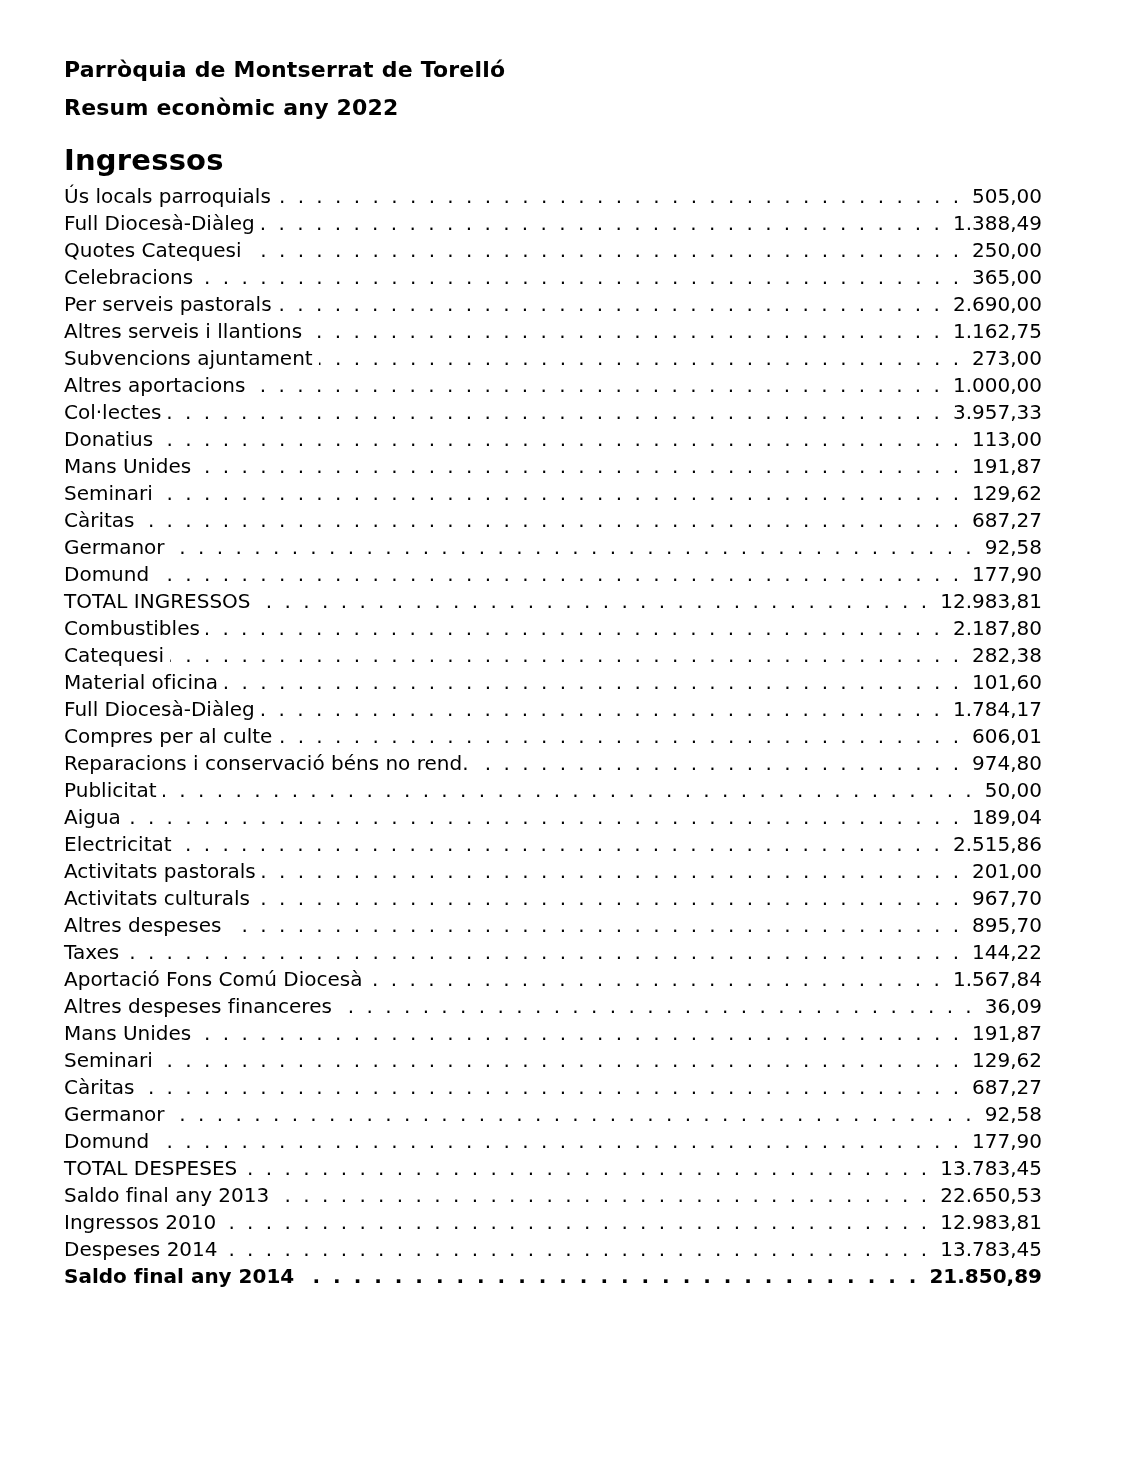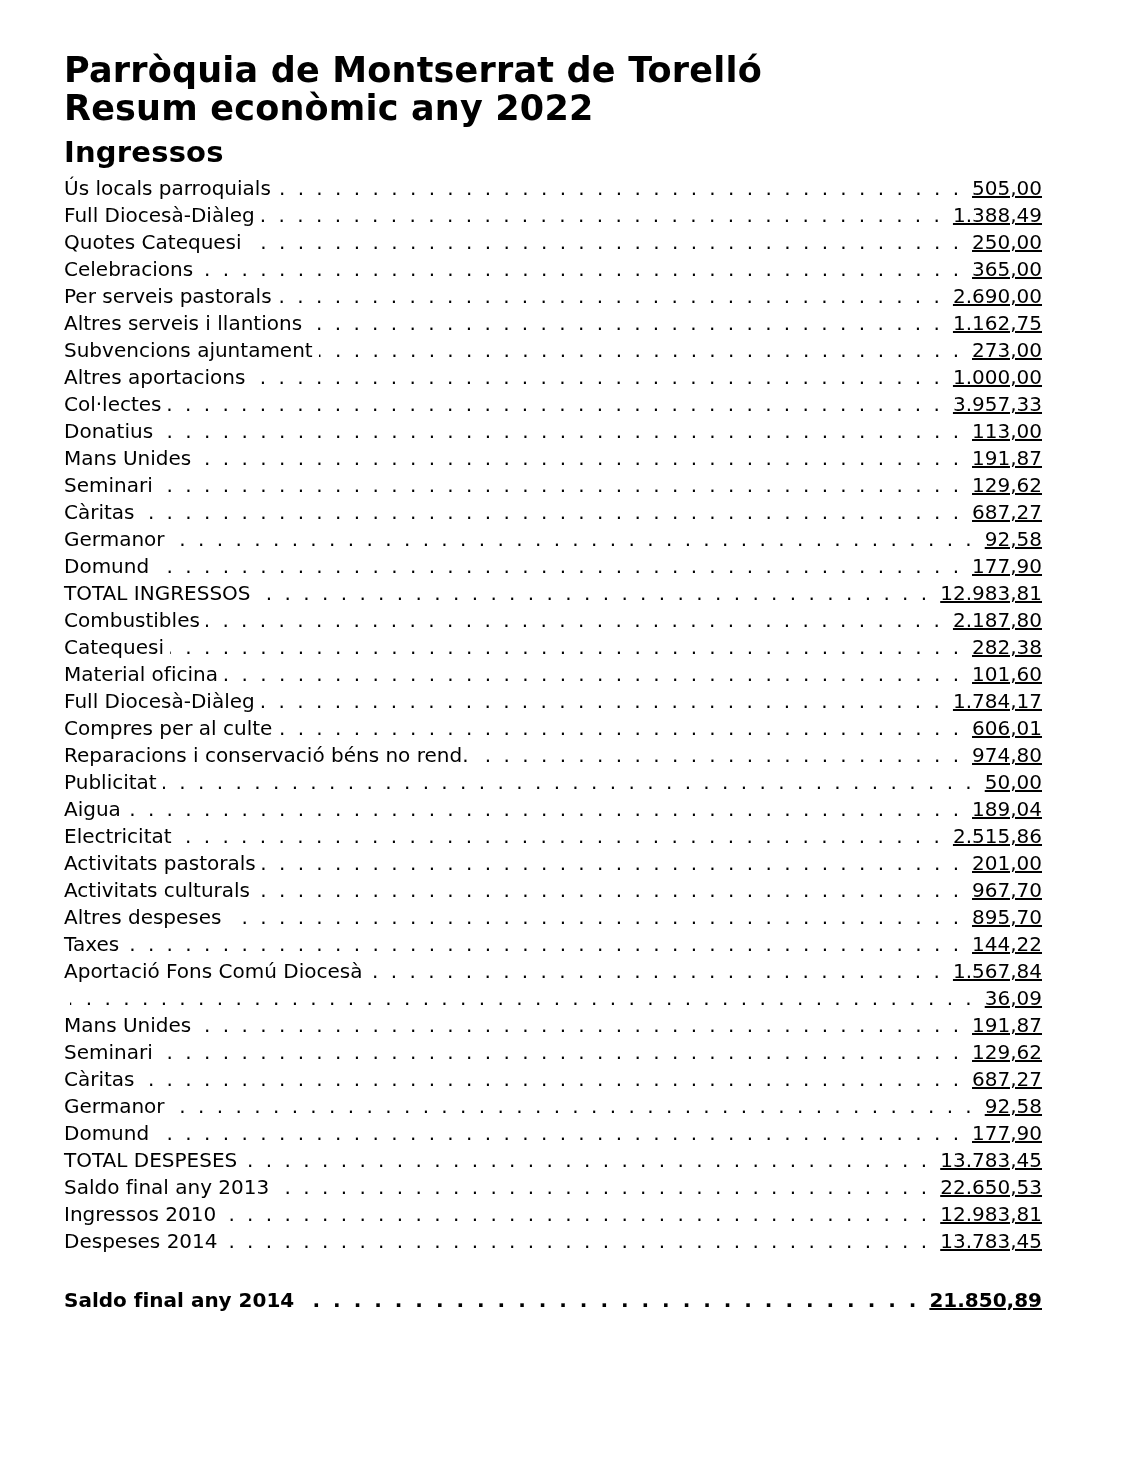--- a/index.html
+++ b/index.html
@@ -14,27 +14,27 @@
     color: #000000;
     overflow: hidden;
   }
   .page {
     box-sizing: border-box;
     width: 1139px;
     height: 1480px;
     padding: 51px 97px 0 64px;
   }
   .doc-title {
-    font-size: 35px;
+    font-size: 22px;
     line-height: 38px;
     font-weight: 700;
     letter-spacing: 0.2px;
   }
   .section-heading {
-    margin: 8px 0 6px 0;
+    margin: 16px 0 6px 0;
     font-size: 29px;
     line-height: 34px;
     font-weight: 700;
     letter-spacing: 0.2px;
   }
   .rows { width: 100%; }
   .row {
     display: flex;
     align-items: flex-end;
     font-size: 20px;
@@ -50,25 +50,23 @@
     overflow: hidden;
     direction: rtl;          
     white-space: nowrap;
     letter-spacing: 3px;
     margin-left: 6px;
   }
   .row .value {
     flex: 0 0 auto;
     margin-left: 10px;
     text-align: right;
-    text-decoration: underline;
   }
   .row.bold {
     font-weight: 700;
-    margin-top: 32px;
   }
 </style>
 </head>
 <body>
 
 <div class="page">
   <header>
     <div class="doc-title">Parròquia de Montserrat de Torelló</div>
     <div class="doc-title">Resum econòmic any 2022</div>
   </header>
@@ -254,20 +252,21 @@
     <span class="value">144,22</span>
   </div>
 
   <div class="row">
     <span class="label">Aportació Fons Comú Diocesà</span>
     <span class="leader" aria-hidden="true">. . . . . . . . . . . . . . . . . . . . . . . . . . . . . . . . . . . . . . . . . . . . . . . . . . . . . . . . . . . . </span>
     <span class="value">1.567,84</span>
   </div>
 
   <div class="row">
+    <span class="label">Altres despeses financeres</span>
     <span class="leader" aria-hidden="true">. . . . . . . . . . . . . . . . . . . . . . . . . . . . . . . . . . . . . . . . . . . . . . . . . . . . . . . . . . . . </span>
     <span class="value">36,09</span>
   </div>
 
   <div class="row">
     <span class="label">Mans Unides</span>
     <span class="leader" aria-hidden="true">. . . . . . . . . . . . . . . . . . . . . . . . . . . . . . . . . . . . . . . . . . . . . . . . . . . . . . . . . . . . </span>
     <span class="value">191,87</span>
   </div>
 

